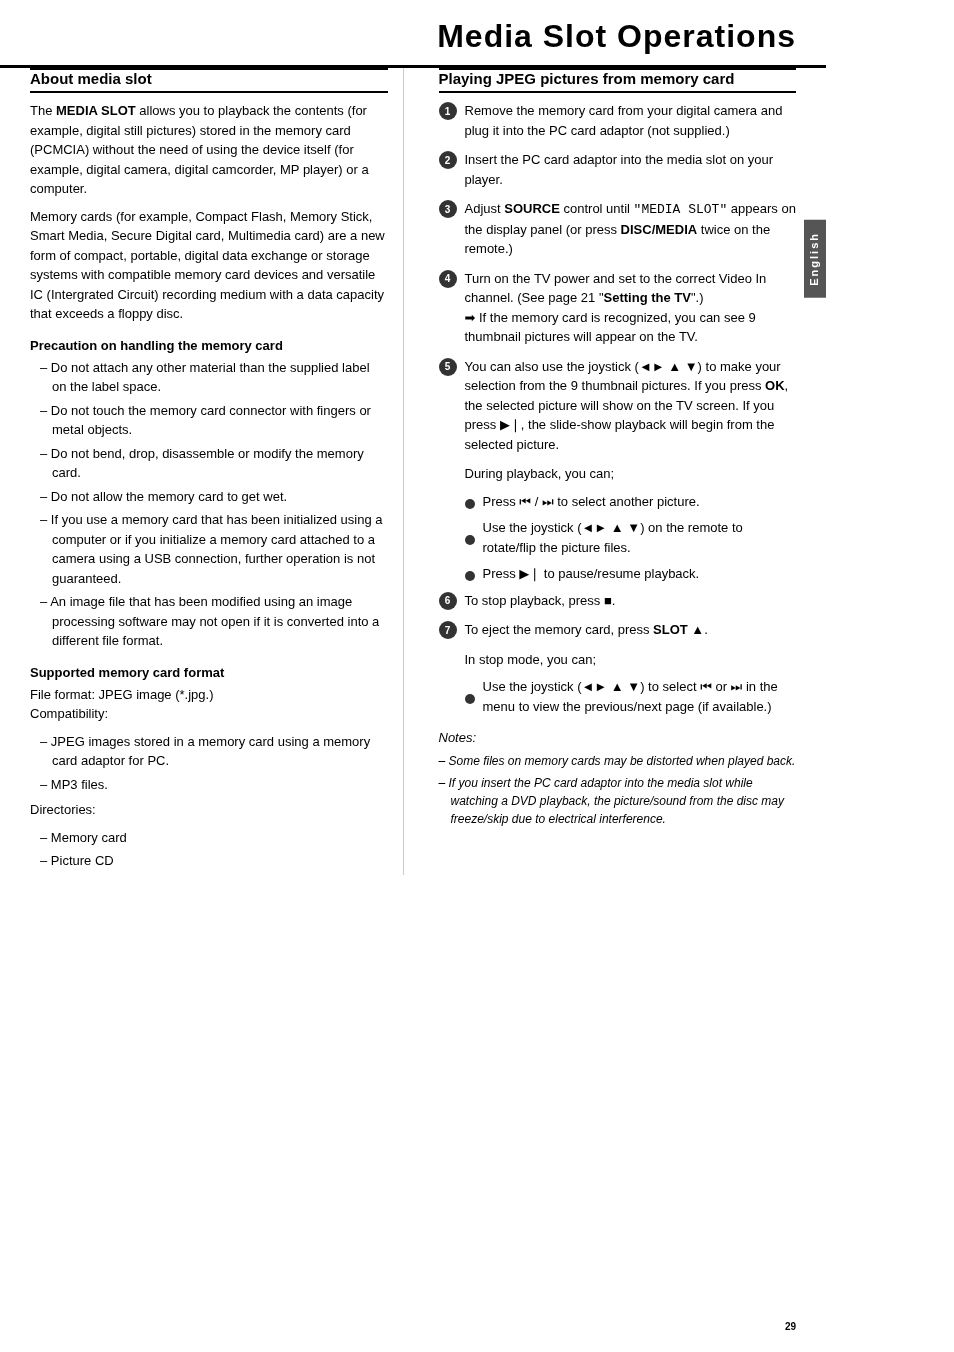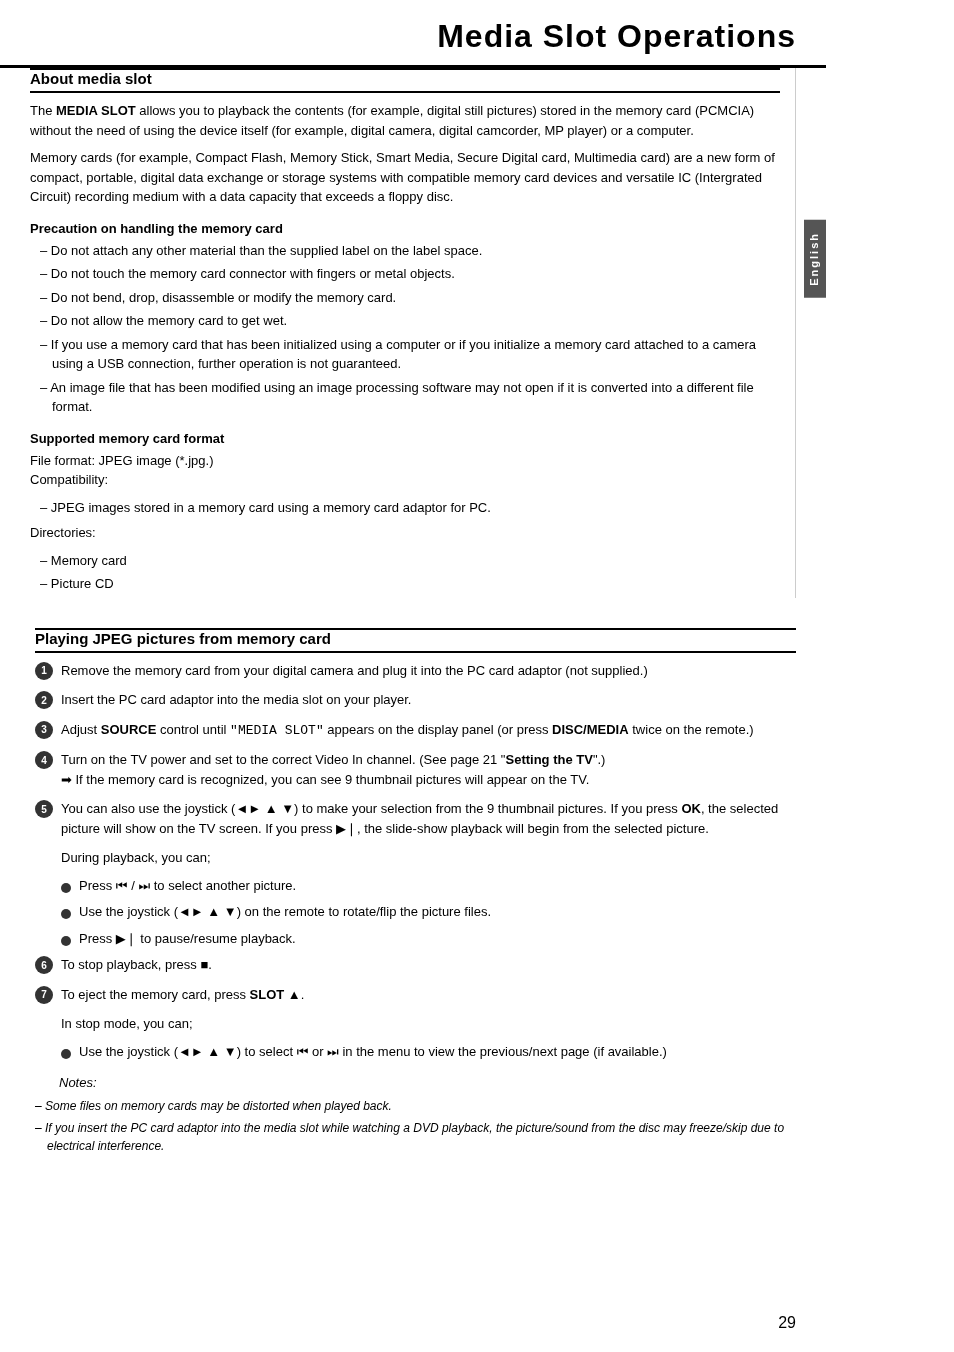--- a/index.html
+++ b/index.html
@@ -46,21 +46,21 @@
       transform: rotate(180deg);
       font-size: 11px;
       padding: 12px 4px;
       letter-spacing: 2px;
       font-weight: bold;
     }
 
     
     .main-content {
       display: flex;
-      flex-direction: column;
+      flex-direction: row;
       padding: 0 30px 20px 30px;
       gap: 30px;
     }
 
     .left-column {
       flex: 1;
       padding-right: 15px;
       border-right: 1px solid #ccc;
     }
 
@@ -138,34 +138,34 @@
       margin-right: 8px;
       margin-top: 5px;
     }
 
     .bullet-item {
       display: flex;
       align-items: center;
       margin-bottom: 7px;
       line-height: 1.5;
     }
-    .italic { font-style: italic; margin-left: 24px; }
+    .italic { font-style: italic; }
     .monospace { font-family: 'Courier New', monospace; }
 
     .indent-block {
       margin-left: 26px;
     }
 
     
     .page-number {
       position: absolute;
       bottom: 20px;
       right: 30px;
-      font-size: 16px;
-      font-weight: normal;
+      font-size: 10px;
+      font-weight: bold;
     }
 
     
     .notes-section {
       margin-top: 12px;
     }
 
     .notes-section .note-title {
       font-style: italic;
       font-weight: normal;
@@ -216,20 +216,21 @@
       <div class="list-dash">Do not attach any other material than the supplied label on the label space.</div>
       <div class="list-dash">Do not touch the memory card connector with fingers or metal objects.</div>
       <div class="list-dash">Do not bend, drop, disassemble or modify the memory card.</div>
       <div class="list-dash">Do not allow the memory card to get wet.</div>
       <div class="list-dash">If you use a memory card that has been initialized using a computer or if you initialize a memory card attached to a camera using a USB connection, further operation is not guaranteed.</div>
       <div class="list-dash">An image file that has been modified using an image processing software may not open if it is converted into a different file format.</div>
 
       <div class="subsection-title">Supported memory card format</div>
       <p>File format: JPEG image (*.jpg.)<br>Compatibility:</p>
       <div class="list-dash">JPEG images stored in a memory card using a memory card adaptor for PC.</div>
+      <div class="list-dash">MP3 files.</div>
       <p style="margin-top:6px;">Directories:</p>
       <div class="list-dash">Memory card</div>
       <div class="list-dash">Picture CD</div>
 
     </div>
 
     <div class="right-column">
 
       <div class="section-title top-divider">Playing JPEG pictures from memory card</div>
 

